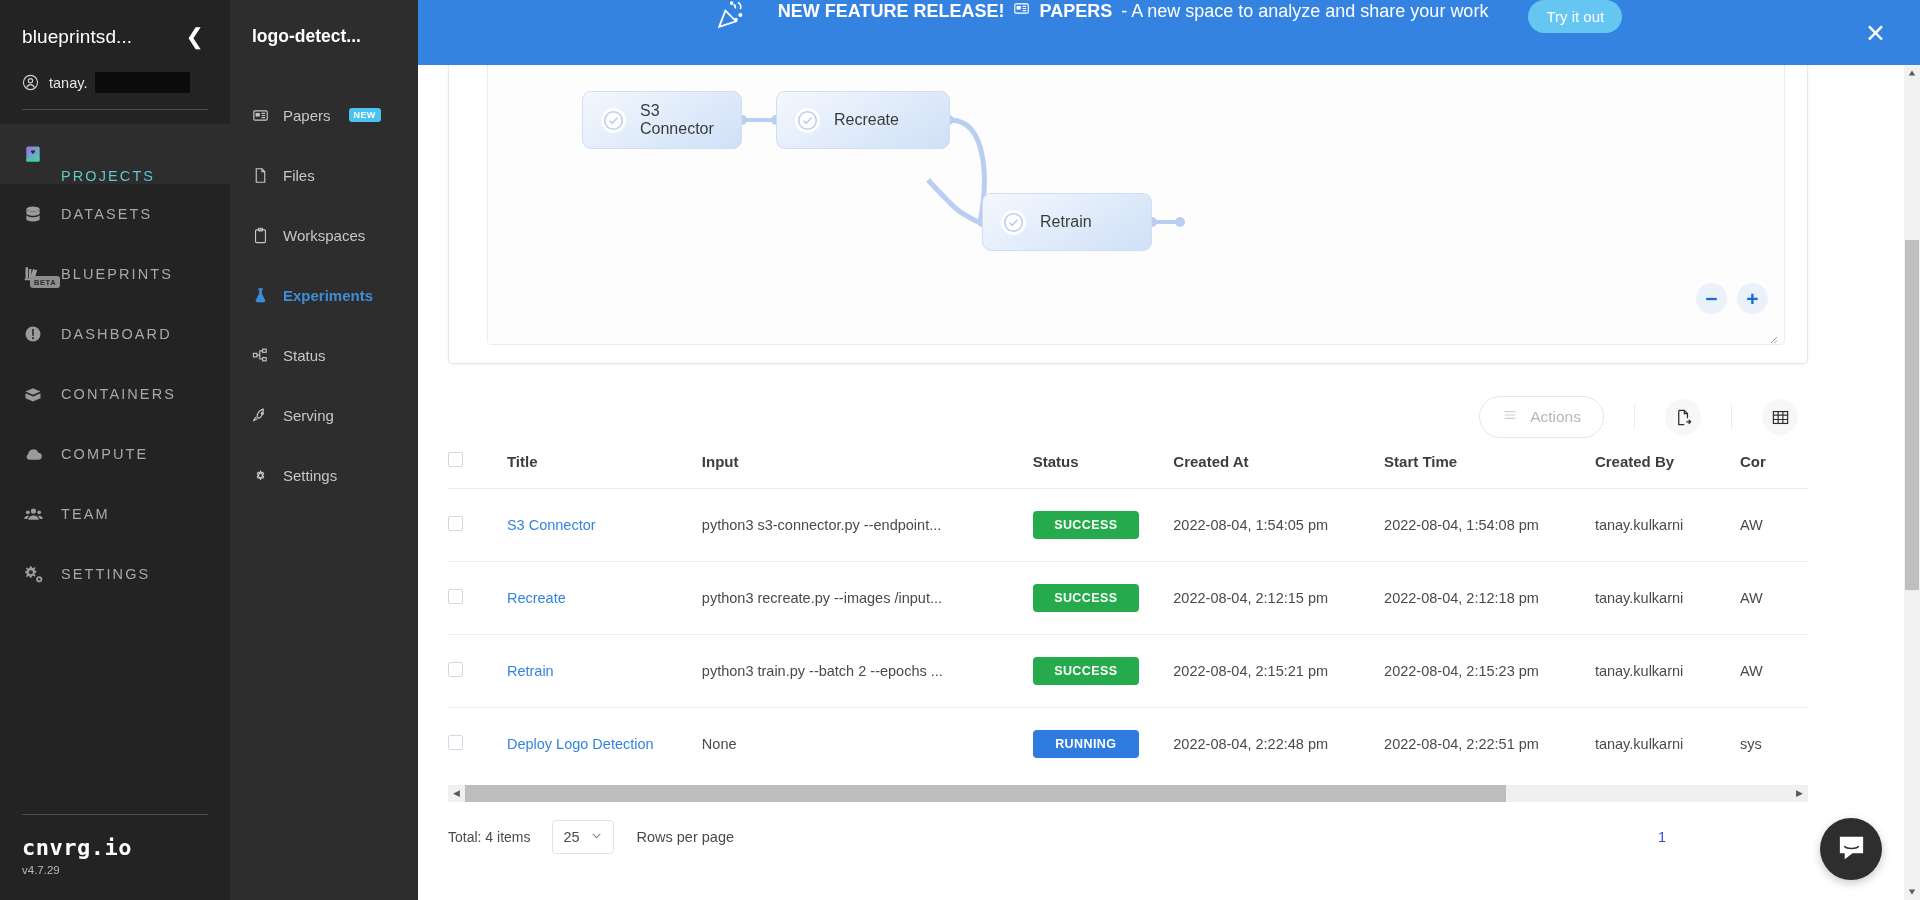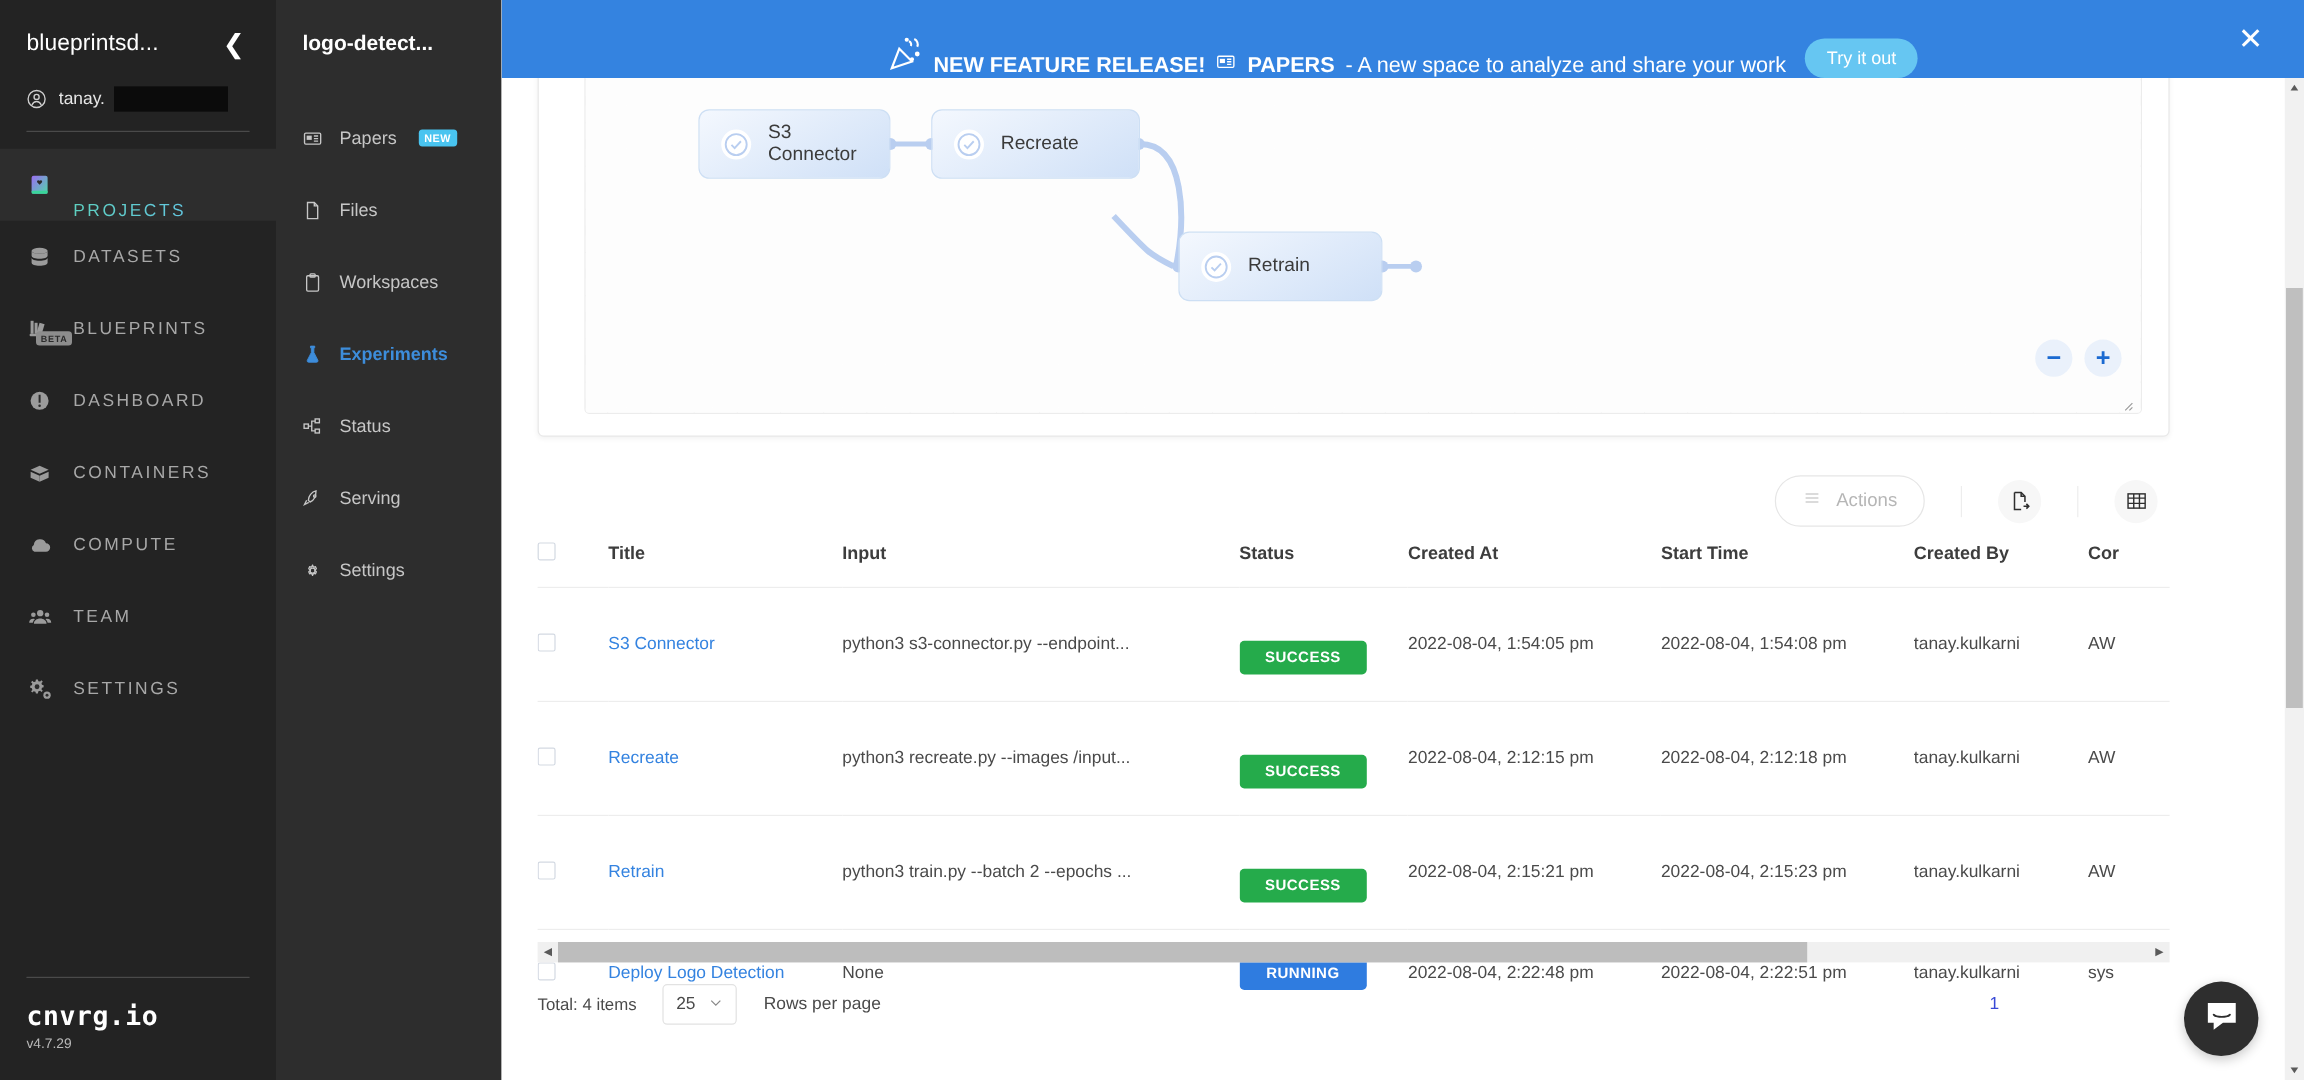--- a/index.html
+++ b/index.html
@@ -89,22 +89,22 @@
 
   
   .content {
     flex: 1 1 auto; height: 900px; position: relative;
     background: #ffffff; overflow: hidden;
   }
 
   
   .banner {
     position: absolute; top: 0; left: 0; right: 0; height: 65px;
-    background: #3483e0; display: flex; align-items: flex-end; justify-content: center;
-    gap: 8px; z-index: 40;
+    background: #3483e0; display: flex; align-items: flex-start; justify-content: center;
+    gap: 32px; z-index: 40;
   }
   .banner-text { color: #ffffff; font-size: 18px; display: flex; align-items: center; gap: 9px; white-space: nowrap; }
   .banner-bold { font-weight: bold; }
   .banner-btn {
     background: #66c6f2; color: #ffffff; font-size: 15px;
     padding: 8px 18px; border-radius: 20px; border: none; cursor: pointer; margin-left: 8px;
   }
   .banner-close {
     position: absolute; right: 34px; top: 50%; transform: translateY(-50%);
     color: #ffffff; font-size: 25px; cursor: pointer; line-height: 1; font-weight: 300;
@@ -201,21 +201,21 @@
   .cb {
     width: 15px; height: 15px; border: 1px solid #d3d9e2; border-radius: 2px;
     display: inline-block; cursor: pointer; background: #fff;
   }
   .row-title { color: #3483e0; cursor: pointer; font-size: 14.5px; }
   .badge {
     display: inline-block; min-width: 106px; text-align: center;
     color: #ffffff; font-size: 12.5px; font-weight: bold; letter-spacing: .4px;
     padding: 7px 0; border-radius: 4px;
   }
-  .badge.success { background: #25ab4b; margin-top: 22px; }
+  .badge.success { background: #25ab4b; }
   .badge.running { background: #2f7ce0; }
 
   
   .hscroll {
     position: absolute; left: 30px; right: 112px; top: 785px;
     height: 17px; background: #f0f0f0; display: flex; align-items: center;
   }
   .hs-arrow { width: 17px; text-align: center; color: #5a5a5a; font-size: 9px; line-height: 17px; cursor: pointer; }
   .hs-track { flex: 1 1 auto; height: 17px; position: relative; }
   .hs-thumb { position: absolute; left: 0; top: 0; height: 17px; width: 78.5%; background: #bdbdbd; cursor: pointer; }

